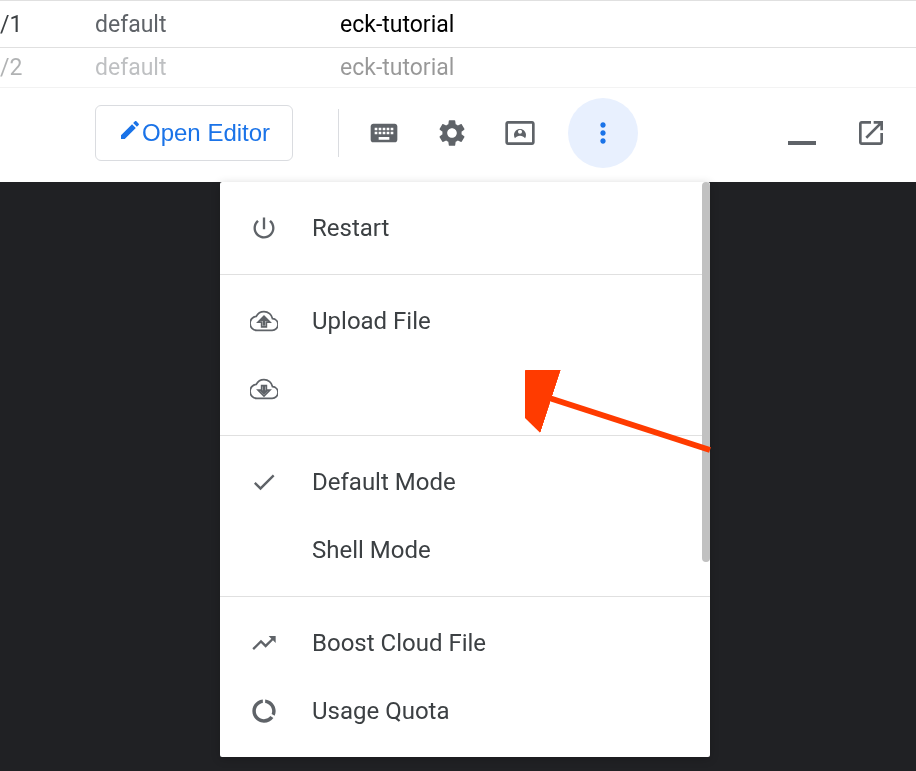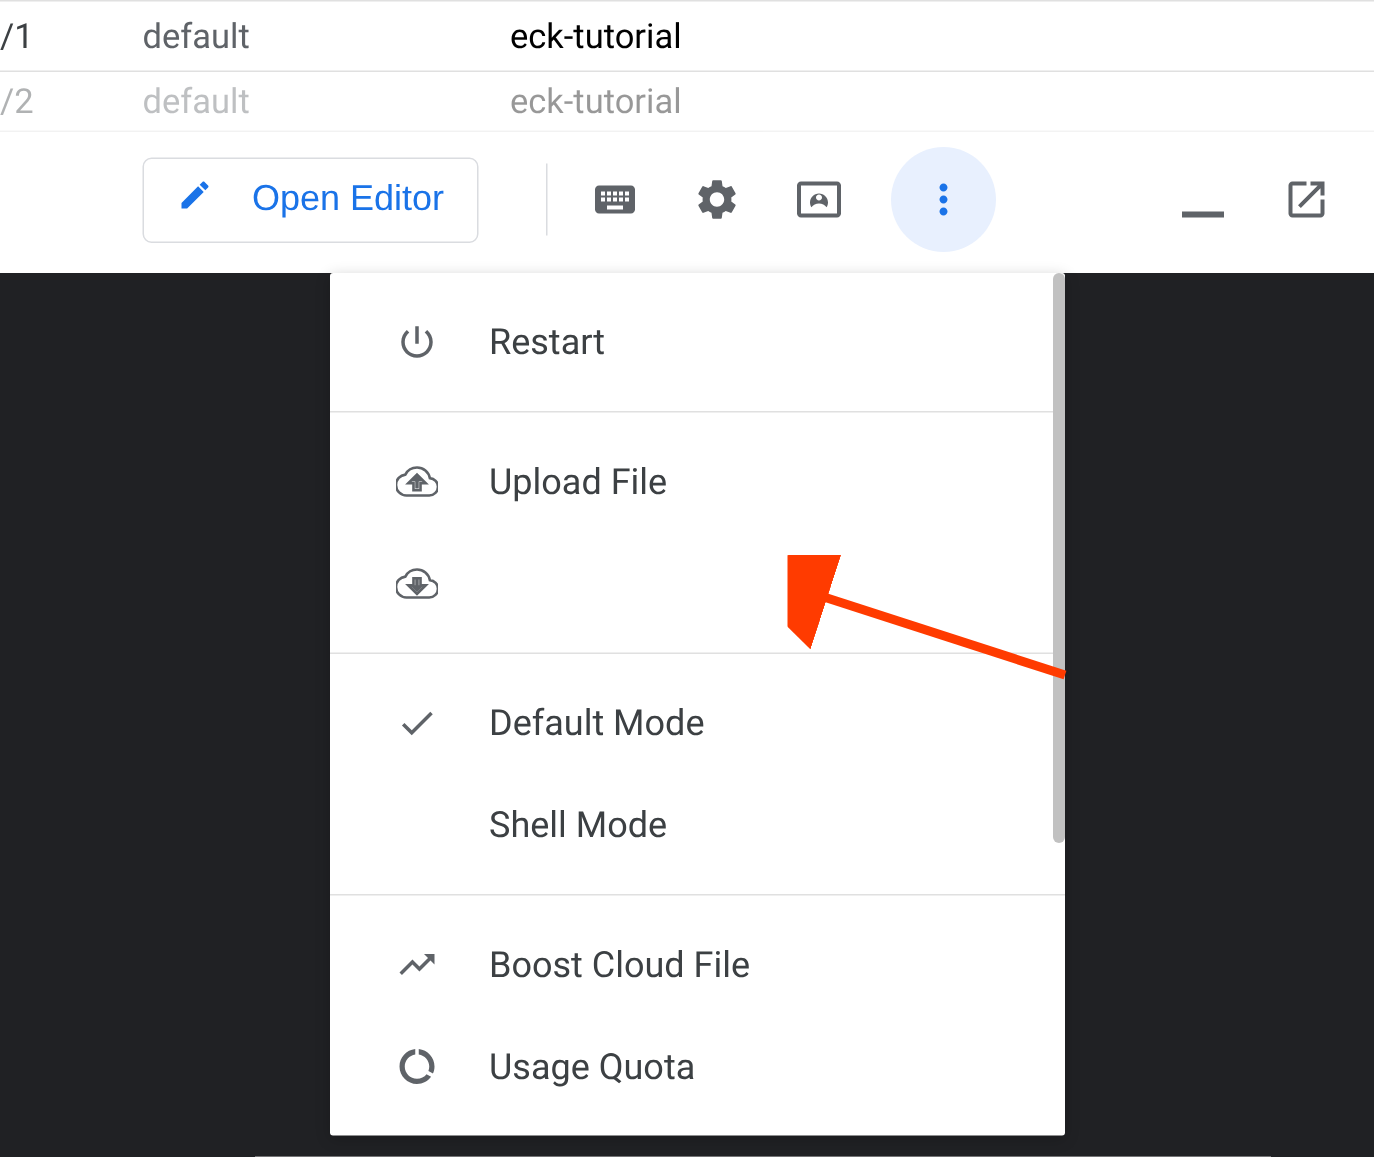--- a/index.html
+++ b/index.html
@@ -47,21 +47,21 @@
       display: flex;
       align-items: center;
       height: 90px;
       background: #fff;
       position: relative;
       padding-left: 95px;
     }
     .open-editor-btn {
       display: flex;
       align-items: center;
-      gap: 26px;
+      gap: 0;
       border: 1px solid #dadce0;
       border-radius: 6px;
       padding: 12px 22px;
       background: #fff;
       cursor: pointer;
       font-size: 24px;
       color: #1a73e8;
       font-weight: 400;
     }
     .open-editor-btn svg {
@@ -146,21 +146,20 @@
     .menu-section:last-child {
       border-bottom: none;
     }
     .menu-item {
       display: flex;
       align-items: center;
       padding: 18px 28px;
       cursor: pointer;
       font-size: 24px;
       color: #3c4043;
-      margin-left: 14px;
     }
     .menu-item-icon {
       width: 32px;
       height: 32px;
       margin-right: 32px;
       display: flex;
       align-items: center;
       justify-content: center;
     }
     .menu-item-icon svg {

